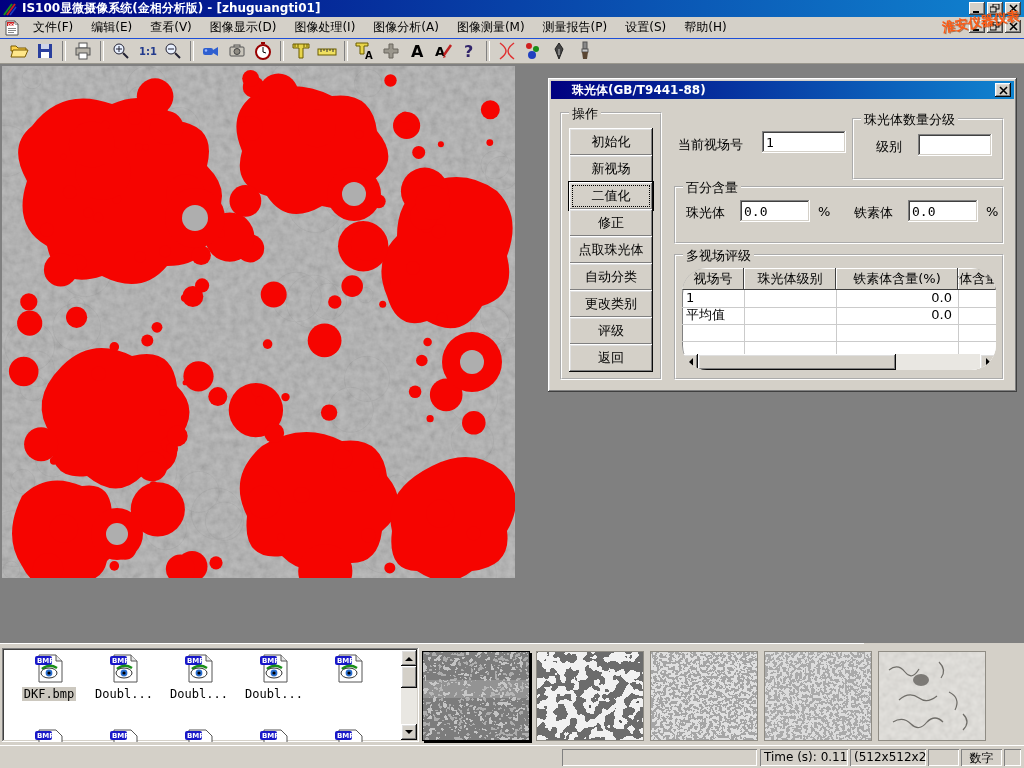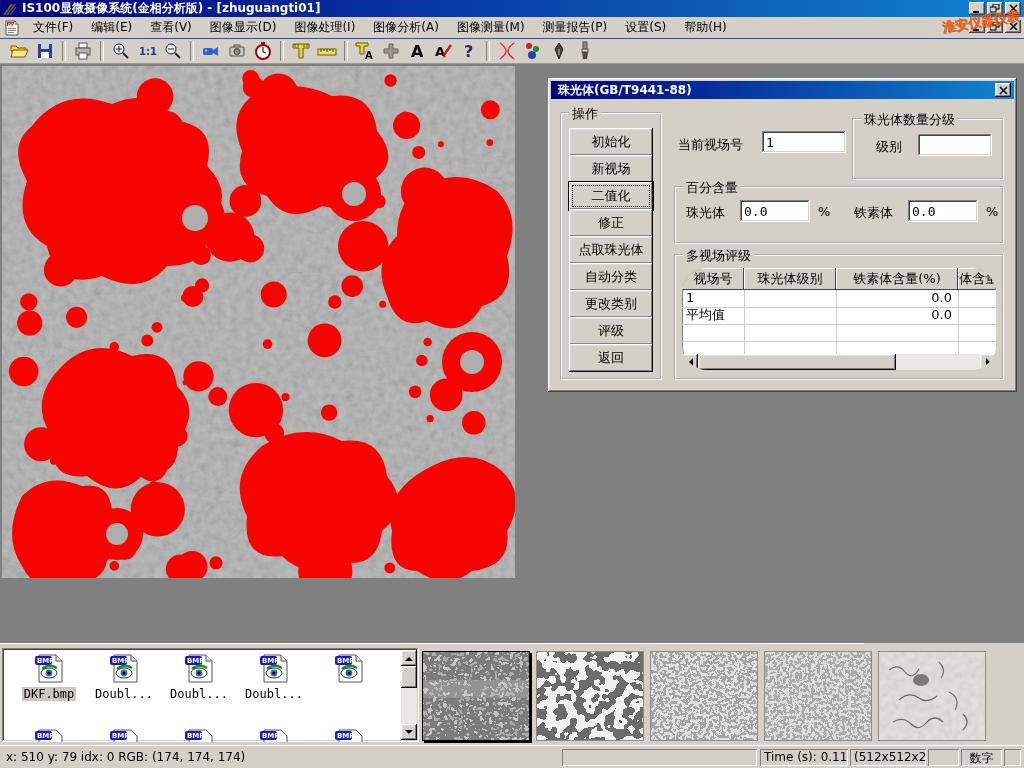--- a/index.html
+++ b/index.html
@@ -25,21 +25,21 @@
   .tbtn{width:26px;height:22px;display:flex;align-items:center;justify-content:center;}
   .tsep{width:2px;height:20px;margin:0 4px;border-left:1px solid #808080;border-right:1px solid #fff;}
   
   .client{position:absolute;left:0;top:64px;width:1024px;height:579px;background:#808080;}
   .image-view{position:absolute;left:2px;top:2px;width:513px;height:512px;}
   .image-view svg{display:block;}
   
   .dialog{position:absolute;left:548px;top:14px;width:469px;height:314px;background:#d4d0c8;
     box-shadow:inset -1px -1px #404040,inset 1px 1px #fff,inset -2px -2px #808080,inset 2px 2px #dfdfdf;}
   .dlg-title{position:absolute;left:3px;top:3px;right:3px;height:18px;line-height:18px;
-    background:linear-gradient(90deg,#000080,#1084d0);color:#fff;font-weight:bold;font-size:12px;padding-left:7px;box-sizing:border-box;}
+    background:linear-gradient(90deg,#000080,#1084d0);color:#fff;font-weight:bold;font-size:12px;padding-left:21px;box-sizing:border-box;}
   .dlg-close{position:absolute;top:5px;right:6px;width:16px;height:14px;}
   .b3d{background:#d4d0c8;box-shadow:inset -1px -1px #0a0a0a,inset 1px 1px #fff,inset -2px -2px #808080,inset 2px 2px #dfdfdf;
     display:flex;align-items:center;justify-content:center;font-size:13px;}
   .grp{position:absolute;border:2px groove #fff;box-sizing:border-box;}
   .grp>.lbl{position:absolute;top:-9px;left:7px;background:#d4d0c8;padding:0 3px;font-size:13px;white-space:nowrap;}
   .ops-btn{position:absolute;left:7px;width:84px;height:28px;text-align:right;}
   .focused{box-shadow:0 0 0 1px #000,inset -1px -1px #0a0a0a,inset 1px 1px #fff,inset -2px -2px #808080,inset 2px 2px #dfdfdf;
     outline:1px dotted #000;outline-offset:-4px;}
   .dlbl{position:absolute;font-size:13px;white-space:nowrap;}
   .field{position:absolute;background:#fff;border:0;font:13px "DejaVu Sans Mono","Liberation Mono",monospace;padding:2px 4px;box-sizing:border-box;
@@ -788,21 +788,20 @@
             <path d="M14,70 q10,-6 18,2 t16,-2"></path>
             <path d="M84,62 q8,8 0,16"></path>
             <path d="M48,70 q8,-8 16,0"></path>
           </g>
           <ellipse cx="42" cy="28" rx="8" ry="6" fill="#5c5a56" opacity="0.75"></ellipse>
         </svg>
     </div>
   </div>
 
   <div class="statusbar">
-    <span class="sleft">x: 510 y: 79  idx: 0  RGB: (174, 174, 174)</span>
     <div class="spanel" style="left:562px;width:195px"></div>
     <div class="spanel" style="left:760px;width:88px">Time (s): 0.113</div>
     <div class="spanel" style="left:850px;width:76px">(512x512x24)</div>
     <div class="spanel" style="left:928px;width:31px"></div>
     <div class="spanel" style="left:961px;width:41px;text-align:center">数字</div>
     <div class="spanel" style="left:1004px;width:17px"></div>
   </div>
 </div>
 
 </body></html>

